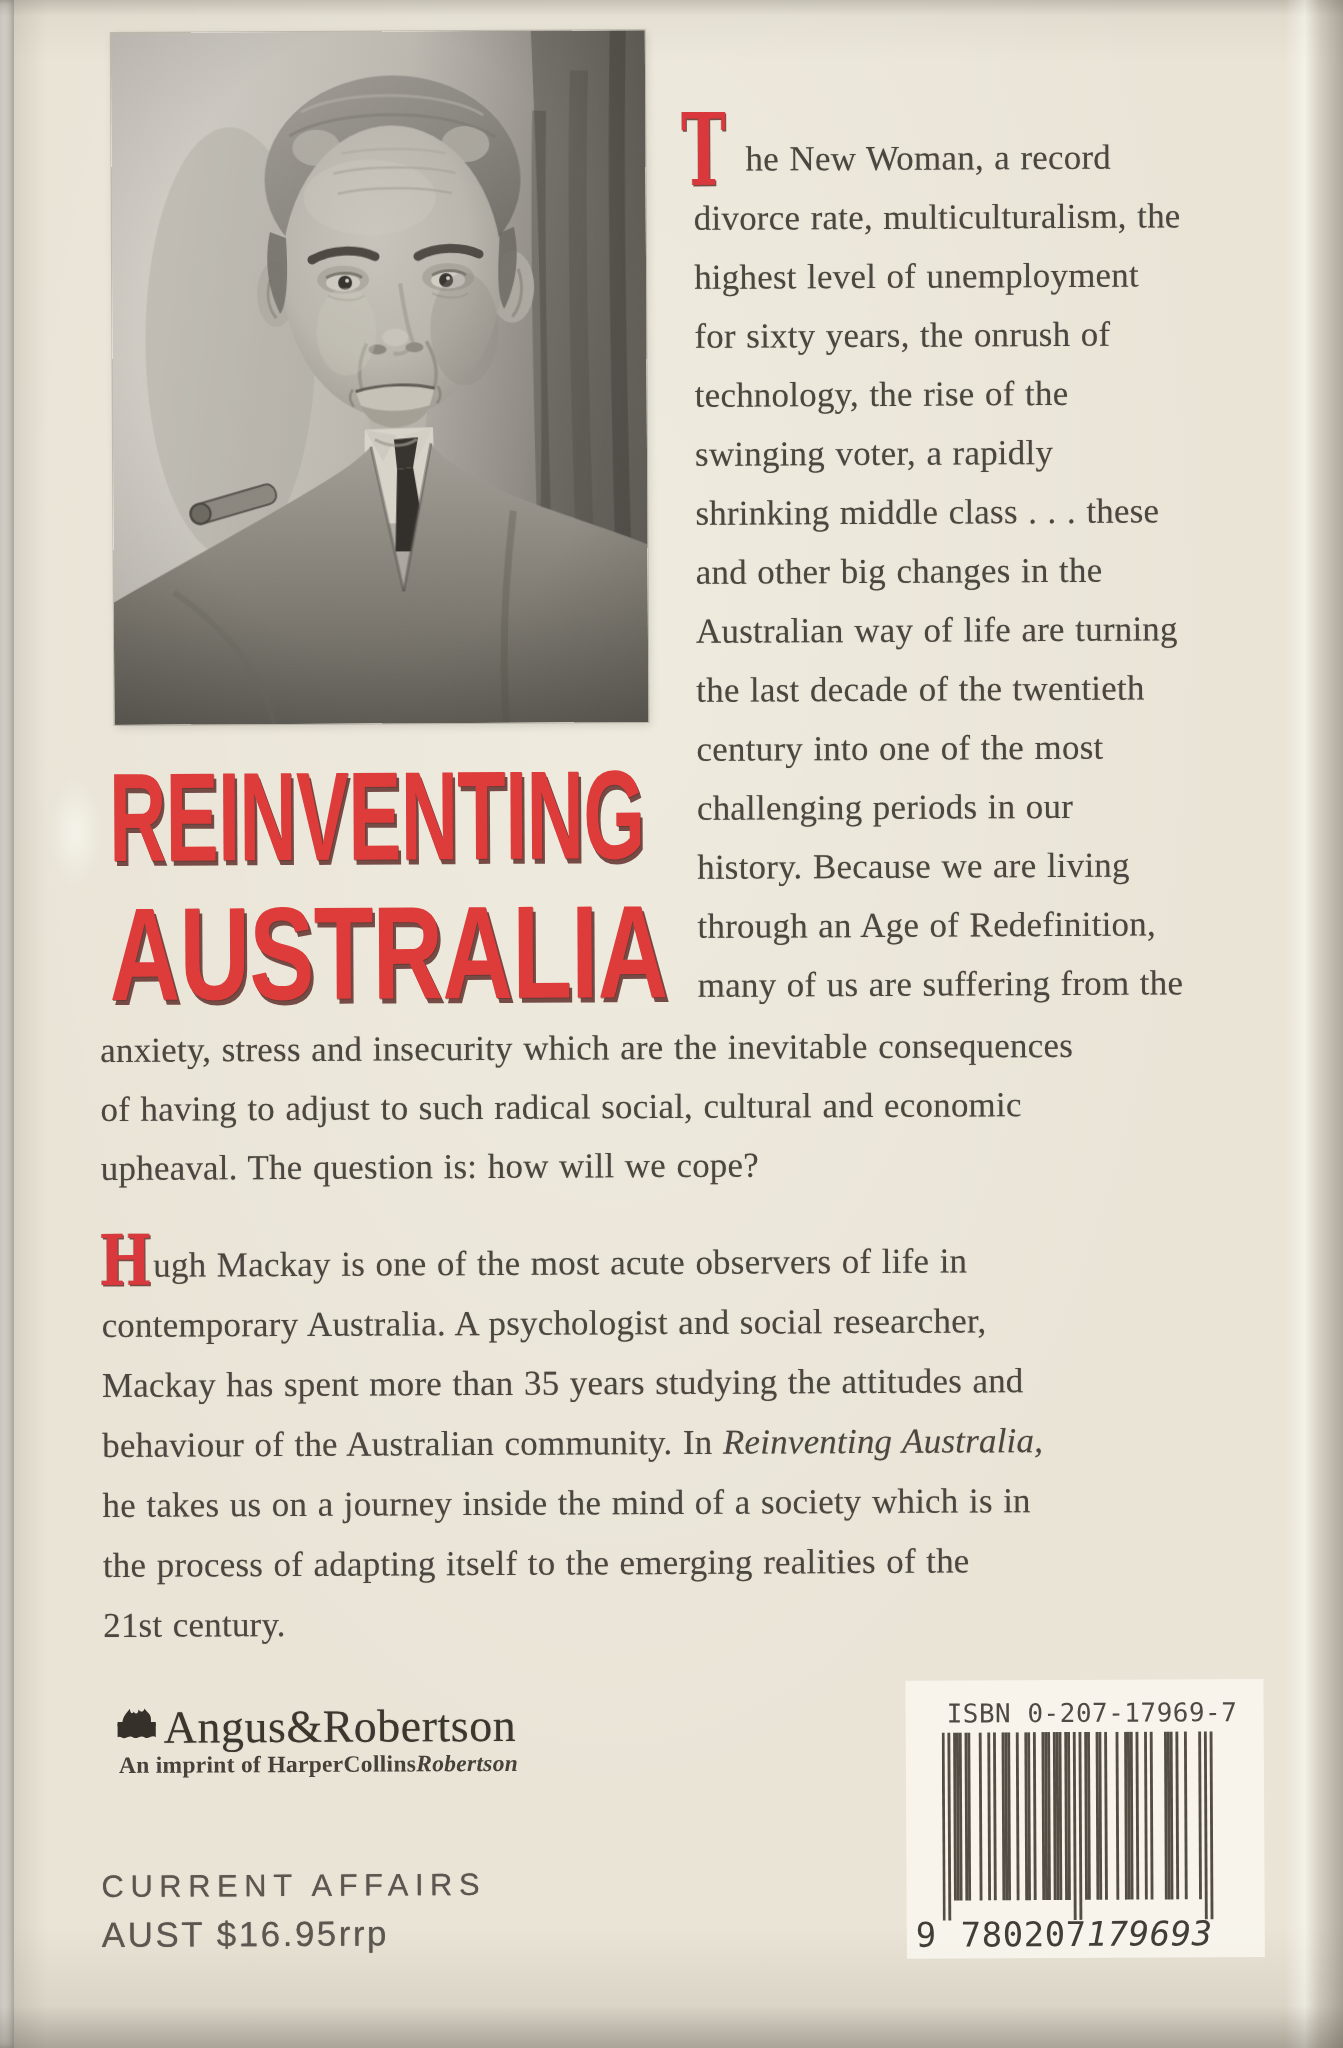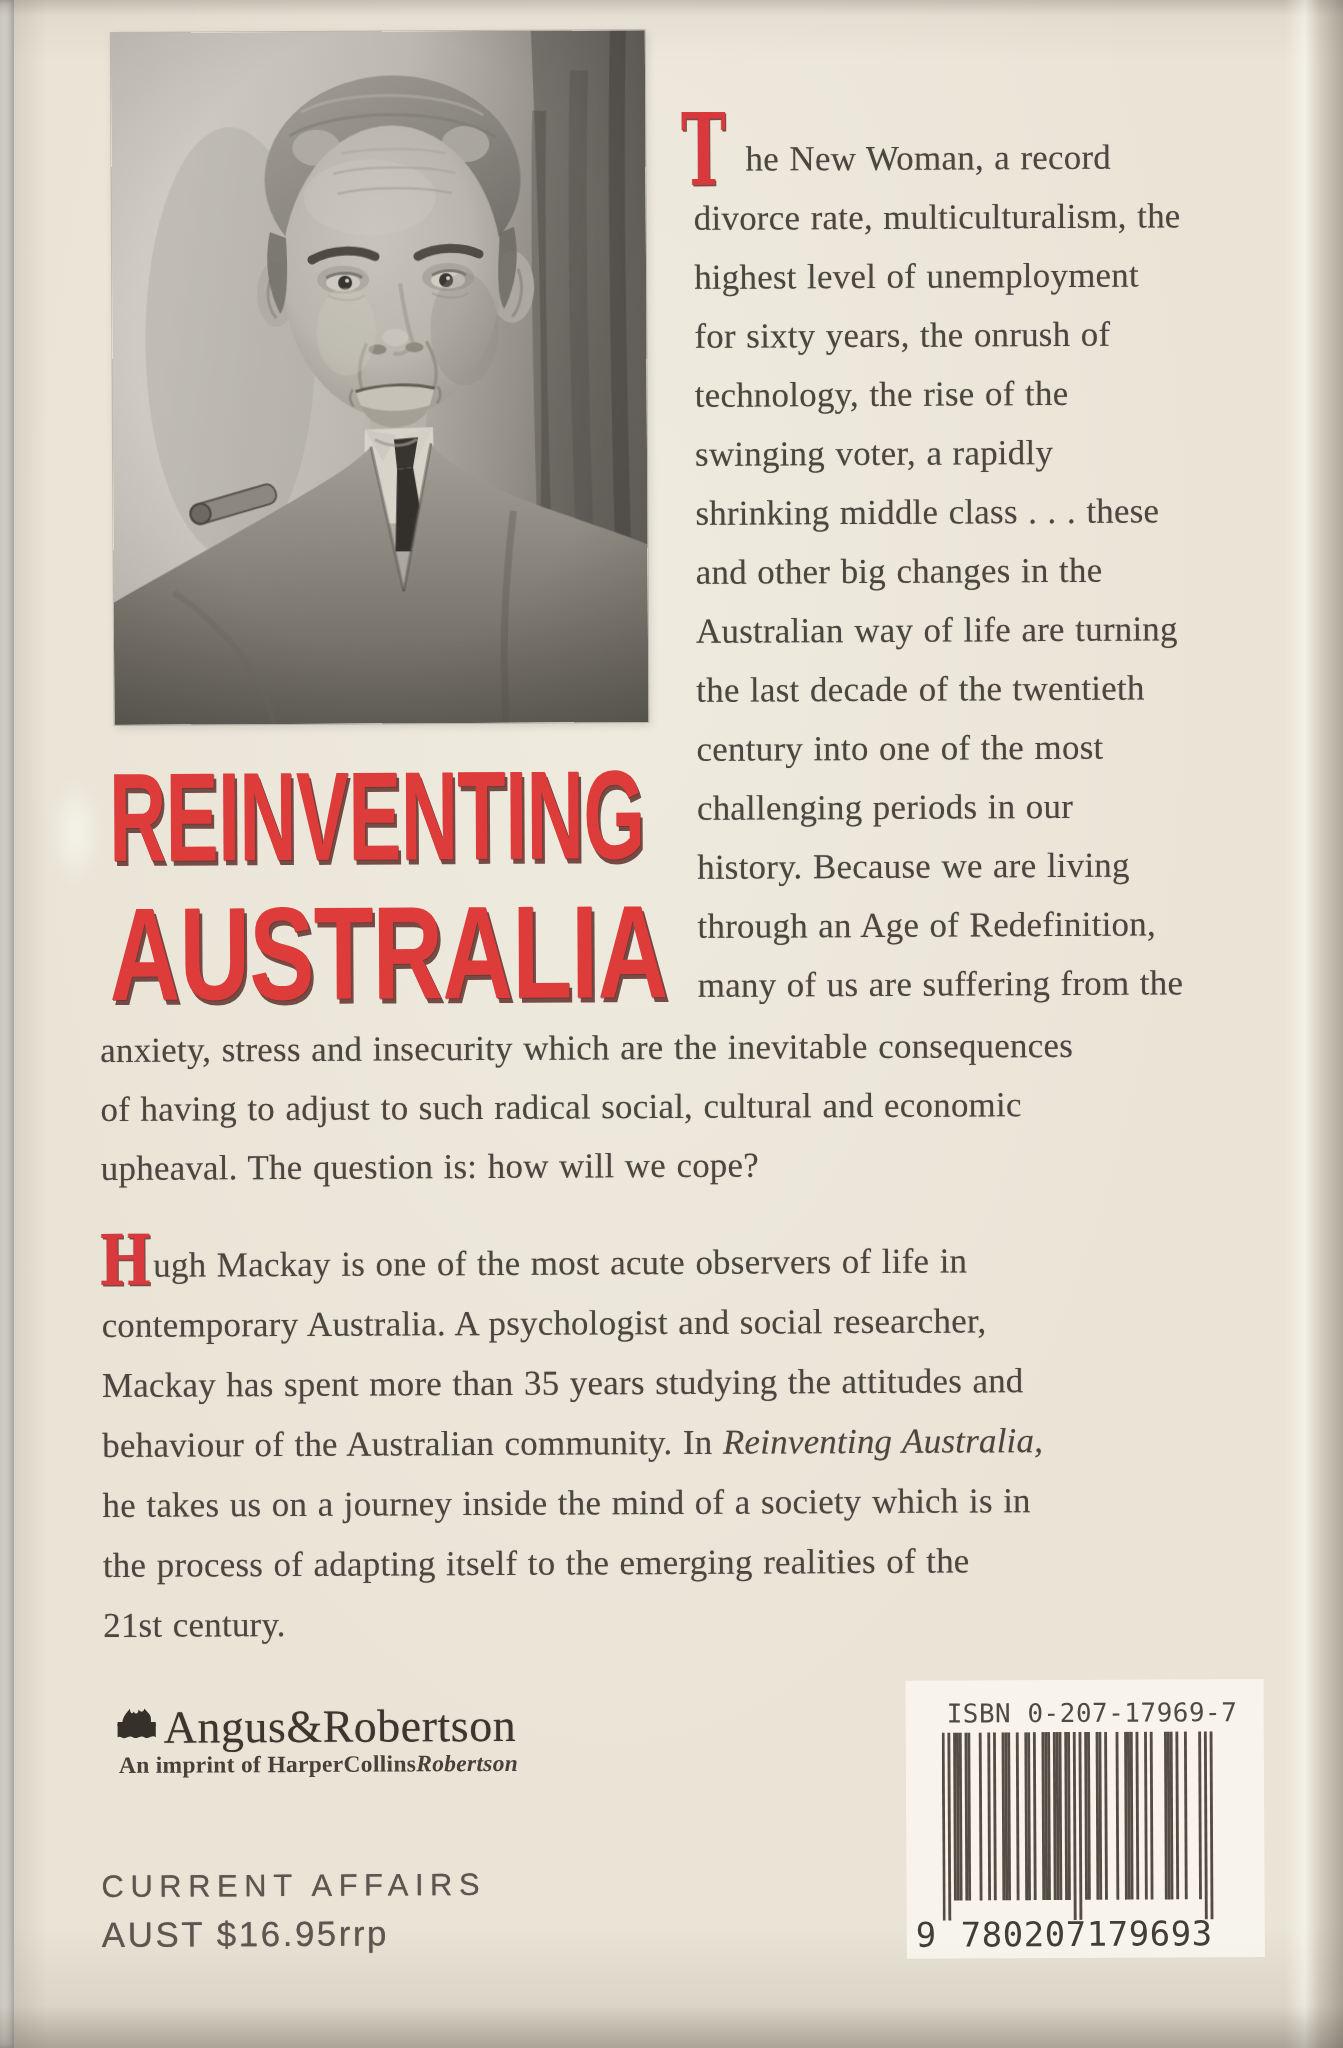--- a/index.html
+++ b/index.html
@@ -52,21 +52,21 @@
   
   .isbn-box{position:absolute;left:902px;top:1682px;width:358px;height:278px;
             background:rgba(252,250,243,.75);}
   .isbn-label{position:absolute;left:943px;top:1700px;font-family:"DejaVu Sans Mono","Liberation Mono",monospace;
               font-size:26px;letter-spacing:.5px;color:#4e4a44;}
   .barcode-svg{position:absolute;left:938px;top:1734px;}
   .bc-digit{position:absolute;top:1916px;font-family:"DejaVu Sans Mono","Liberation Mono",monospace;
             font-size:34px;color:#413d37;letter-spacing:.5px;}
   .bc-d1{left:911px;}
   .bc-d2{left:956px;}
-  .bc-d3{left:1082px;}
+  .bc-d3{left:1082px;font-style:italic;}
 
   
   .category{position:absolute;left:97px;top:1866px;font-family:"Liberation Sans","DejaVu Sans",sans-serif;
             font-size:31px;letter-spacing:6.5px;color:#5b5750;text-shadow:0 0 .8px rgba(91,87,80,.7);}
   .price{position:absolute;left:97px;top:1912px;font-family:"Liberation Sans","DejaVu Sans",sans-serif;
          font-size:35px;letter-spacing:2.5px;color:#5b5750;text-shadow:0 0 .8px rgba(91,87,80,.7);}
 
   
   .edge-right{position:absolute;right:0;top:0;bottom:0;width:58px;pointer-events:none;
     background:linear-gradient(90deg, rgba(0,0,0,0) 0%, rgba(255,255,250,.45) 34%, rgba(160,152,138,.28) 60%, rgba(92,86,76,.42) 100%);}

